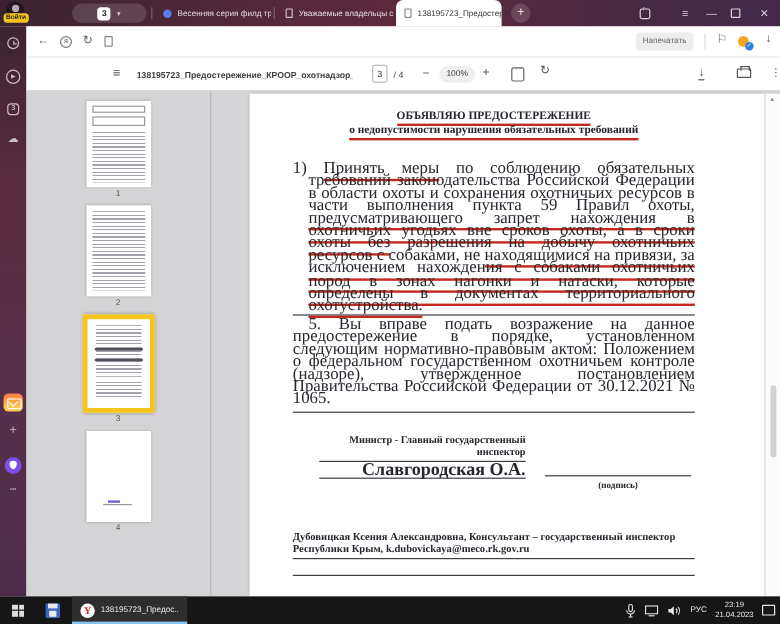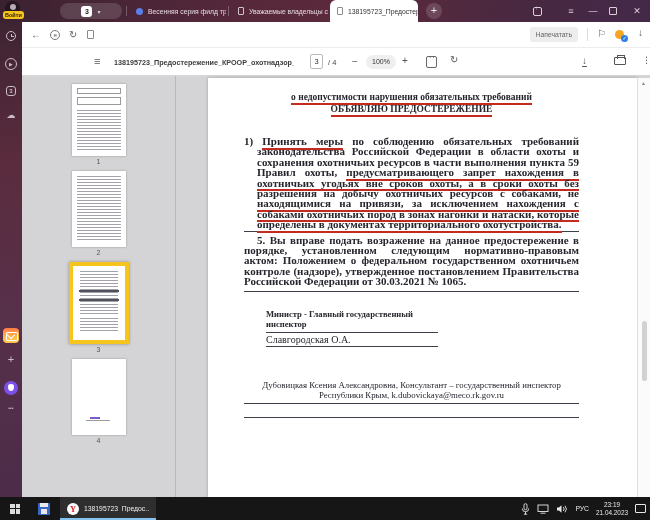--- a/index.html
+++ b/index.html
@@ -111,32 +111,32 @@
   .docpage { position:absolute; left:186px; top:2px; width:429px; height:419px; background:#fff;
     box-shadow:0 0 3px rgba(0,0,0,.25); padding:13px 58px 0 36px;
     font-family:"Liberation Serif","DejaVu Serif",serif; color:#26262e; }
   .scrollbar { position:absolute; right:0; top:2px; width:13px; bottom:0; background:#fbfbfb; border-left:1px solid #dedede; }
   .sb-up { position:absolute; top:2px; left:3px; font-size:5px; color:#888; }
   .sb-thumb { position:absolute; top:58%; left:4px; width:5px; height:60px; background:#d2d2d2; border-radius:3px; }
 
   
   .doc-h { text-align:center; font-size:9.5px; font-weight:bold; line-height:12px; }
   .red-u { border-bottom:2px solid var(--accent-red,#c9302c); padding-bottom:.5px; }
-  .doc-para { font-size:11px; font-weight:bold; line-height:10.4px; text-align:justify; }
+  .doc-para { font-size:14px; font-weight:normal; line-height:10.4px; text-align:justify; }
   .para1 { margin:21px 0 0 13px; text-indent:-13px; }
   .rule { border-top:1px solid #3f3f49; }
   .para5 { margin-top:3px; text-indent:13px; }
   .sigrow { display:flex; margin-top:17px; }
-  .sigcol-l { width:172px; margin-left:22px; text-align:left; }
+  .sigcol-l { width:172px; margin-left:22px; text-align:right; }
   .sigcol-r { width:122px; margin-left:16px; text-align:center; }
   .sig-title { font-size:8.6px; font-weight:bold; line-height:10.5px; }
-  .sig-name { font-size:10px; font-weight:normal; line-height:10px; padding:2px 0 1px; }
+  .sig-name { font-size:15px; font-weight:bold; line-height:10px; padding:2px 0 1px; }
   .sig-caption { font-size:7.4px; font-weight:bold; line-height:10px; margin-top:2px; }
   .sig-label { font-size:7.6px; font-weight:bold; margin-top:3px; }
-  .contact { font-size:8.8px; font-weight:normal; line-height:10.5px; margin-top:33px; text-align:center; }
+  .contact { font-size:8.8px; font-weight:bold; line-height:10.5px; margin-top:33px; text-align:left; }
 
   
   .taskbar { position:absolute; left:0; top:497px; width:650px; height:23px; background:#161616;
     display:flex; align-items:center; color:#e9e9e9; }
   .start-btn { width:30px; height:23px; display:flex; align-items:center; justify-content:center; cursor:pointer; }
   .win-grid { width:10px; height:10px; display:grid; grid-template-columns:1fr 1fr; gap:1px; }
   .win-grid span { background:#dcdcdc; }
   .floppy { width:12px; height:12px; background:#3a66c4; border-radius:1px; margin-left:8px; position:relative; cursor:pointer; }
   .floppy:before { content:""; position:absolute; left:2px; top:0; width:8px; height:4px; background:#e8e8ee; }
   .floppy:after { content:""; position:absolute; left:3px; top:6px; width:6px; height:5px; background:#e8e8ee; }
@@ -256,35 +256,40 @@
       </div>
       <div class="thumb-label">3</div>
 
       <div class="thumb" style="height:76px">
         <div class="p4mark"></div>
       </div>
       <div class="thumb-label">4</div>
     </div>
 
     <div class="docpage">
+      <div class="doc-h"><span class="red-u">ОБЪЯВЛЯЮ ПРЕДОСТЕРЕЖЕНИЕ</span></div>
       <div class="doc-h"><span class="red-u">о недопустимости нарушения обязательных требований</span></div>
-      <div class="doc-h"><span class="red-u">ОБЪЯВЛЯЮ ПРЕДОСТЕРЕЖЕНИЕ</span></div>
 
       <div class="doc-para para1"><span>1) </span><span class="red-u">Принять меры</span><span> по соблюдению обязательных требований законодательства Российской Федерации в области охоты и сохранения охотничьих ресурсов в части выполнения пункта 59 Правил охоты, </span><span class="red-u">предусматривающего запрет нахождения в охотничьих угодьях вне сроков охоты, а в сроки охоты без</span><span> разрешения на добычу охотничьих ресурсов с собаками, не </span><span class="red-u">находящимися на привязи, за исключением нахождения с собаками охотничьих пород в зонах нагонки и натаски, которые определены в документах территориального охотустройства.</span></div>
       <div class="rule" style="margin-top:1px"></div>
 
-      <div class="doc-para para5">5. Вы вправе подать возражение на данное предостережение в порядке, установленном следующим нормативно-правовым актом: Положением о федеральном государственном охотничьем контроле (надзоре), утвержденное постановлением Правительства Российской Федерации от 30.03.2021 № 1065.</div>
+      <div class="doc-para para5">5. Вы вправе подать возражение на данное предостережение в порядке, установленном следующим нормативно-правовым актом: Положением о федеральном государственном охотничьем контроле (надзоре), утвержденное постановлением Правительства Российской Федерации от 30.12.2021 № 1065.</div>
       <div class="rule" style="margin-top:4px"></div>
 
       <div class="sigrow">
         <div class="sigcol-l">
           <div class="sig-title">Министр - Главный государственный инспектор</div>
           <div class="rule" style="margin-top:2px"></div>
           <div class="sig-name">Славгородская О.А.</div>
           <div class="rule"></div>
+        </div>
+        <div class="sigcol-r">
+          <div style="height:35px"></div>
+          <div class="rule"></div>
+          <div class="sig-label">(подпись)</div>
         </div>
       </div>
 
       <div class="doc-para contact">Дубовицкая Ксения Александровна, Консультант – государственный инспектор Республики Крым,  k.dubovickaya@meco.rk.gov.ru</div>
       <div class="rule" style="margin-top:2px"></div>
       <div class="rule" style="margin-top:13px"></div>
     </div>
 
     <div class="scrollbar">
       <span class="sb-up">▲</span>

